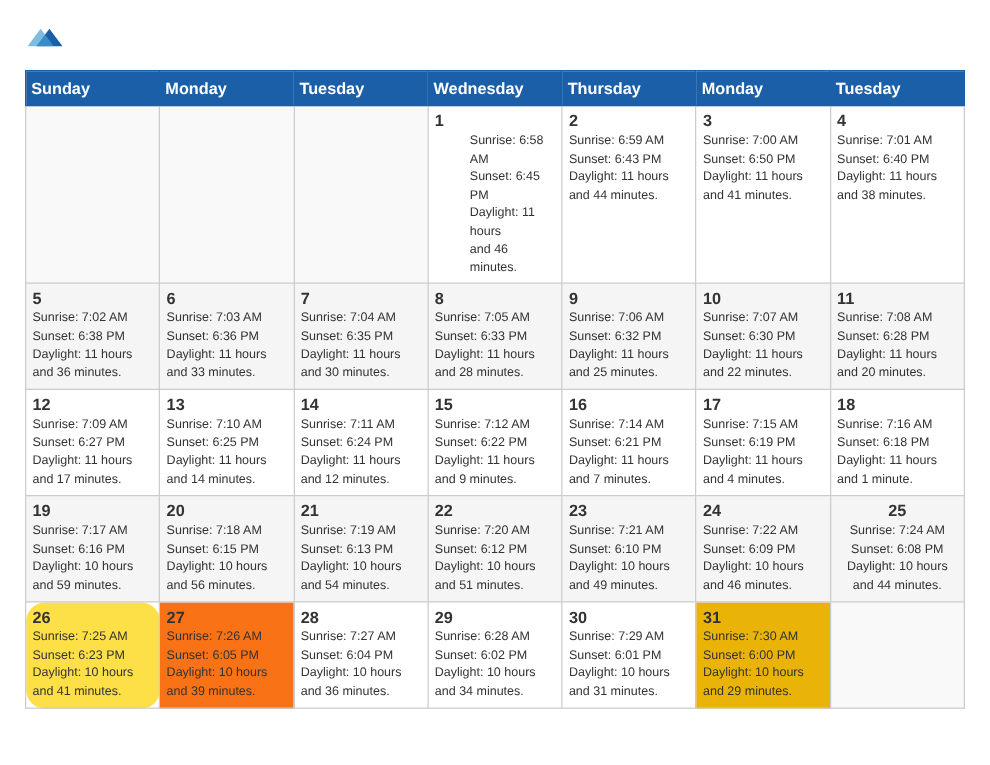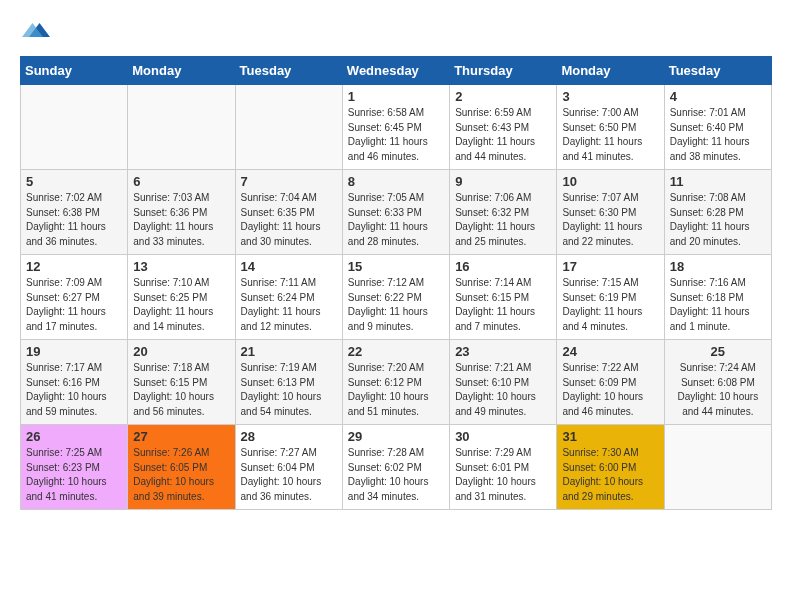--- a/index.html
+++ b/index.html
@@ -129,21 +129,21 @@
         <th>Tuesday</th>
       </tr>
   </thead>
   <tbody id="calendar-body">
   <tr>
         <td class="empty-cell" style="background: rgb(250, 250, 250);"></td>
         <td class="empty-cell" style="background: rgb(250, 250, 250);"></td>
         <td class="empty-cell" style="background: rgb(250, 250, 250);"></td>
         <td style="background: rgb(255, 255, 255);">
           <span class="day-num">1</span>
-          <div class="day-info" style="white-space: pre-line;">Sunrise: 6:58 AM
+          <div class="day-info" style="white-space: pre-line; margin-left: 28px;">Sunrise: 6:58 AM
 Sunset: 6:45 PM
 Daylight: 11 hours
 and 46 minutes.</div>
         </td>
         <td style="background: rgb(255, 255, 255);">
           <span class="day-num">2</span>
           <div class="day-info" style="white-space: pre-line;">Sunrise: 6:59 AM
 Sunset: 6:43 PM
 Daylight: 11 hours
 and 44 minutes.</div>
@@ -239,21 +239,21 @@
         <td style="background: rgb(255, 255, 255);">
           <span class="day-num">15</span>
           <div class="day-info" style="white-space: pre-line;">Sunrise: 7:12 AM
 Sunset: 6:22 PM
 Daylight: 11 hours
 and 9 minutes.</div>
         </td>
         <td style="background: rgb(255, 255, 255);">
           <span class="day-num">16</span>
           <div class="day-info" style="white-space: pre-line;">Sunrise: 7:14 AM
-Sunset: 6:15 PM
+Sunset: 6:21 PM
 Daylight: 11 hours
 and 7 minutes.</div>
         </td>
         <td style="background: rgb(255, 255, 255);">
           <span class="day-num">17</span>
           <div class="day-info" style="white-space: pre-line;">Sunrise: 7:15 AM
 Sunset: 6:19 PM
 Daylight: 11 hours
 and 4 minutes.</div>
         </td>
@@ -310,21 +310,21 @@
         </td>
         <td style="background: rgb(245, 245, 245); text-align: center;">
           <span class="day-num">25</span>
           <div class="day-info" style="white-space: pre-line;">Sunrise: 7:24 AM
 Sunset: 6:08 PM
 Daylight: 10 hours
 and 44 minutes.</div>
         </td>
       </tr>
       <tr>
-        <td style="background: #f0abfc;">
+        <td style="background: #fde047; border-radius: 15px;">
           <span class="day-num">26</span>
           <div class="day-info" style="white-space: pre-line;">Sunrise: 7:25 AM
 Sunset: 6:23 PM
 Daylight: 10 hours
 and 41 minutes.</div>
         </td>
         <td style="background: #f97316;">
           <span class="day-num">27</span>
           <div class="day-info" style="white-space: pre-line;">Sunrise: 7:26 AM
 Sunset: 6:05 PM
@@ -333,21 +333,21 @@
         </td>
         <td style="background: rgb(255, 255, 255);">
           <span class="day-num">28</span>
           <div class="day-info" style="white-space: pre-line;">Sunrise: 7:27 AM
 Sunset: 6:04 PM
 Daylight: 10 hours
 and 36 minutes.</div>
         </td>
         <td style="background: rgb(255, 255, 255);">
           <span class="day-num">29</span>
-          <div class="day-info" style="white-space: pre-line;">Sunrise: 7:28 AM
+          <div class="day-info" style="white-space: pre-line;">Sunrise: 6:28 AM
 Sunset: 6:02 PM
 Daylight: 10 hours
 and 34 minutes.</div>
         </td>
         <td style="background: rgb(255, 255, 255);">
           <span class="day-num">30</span>
           <div class="day-info" style="white-space: pre-line;">Sunrise: 7:29 AM
 Sunset: 6:01 PM
 Daylight: 10 hours
 and 31 minutes.</div>

